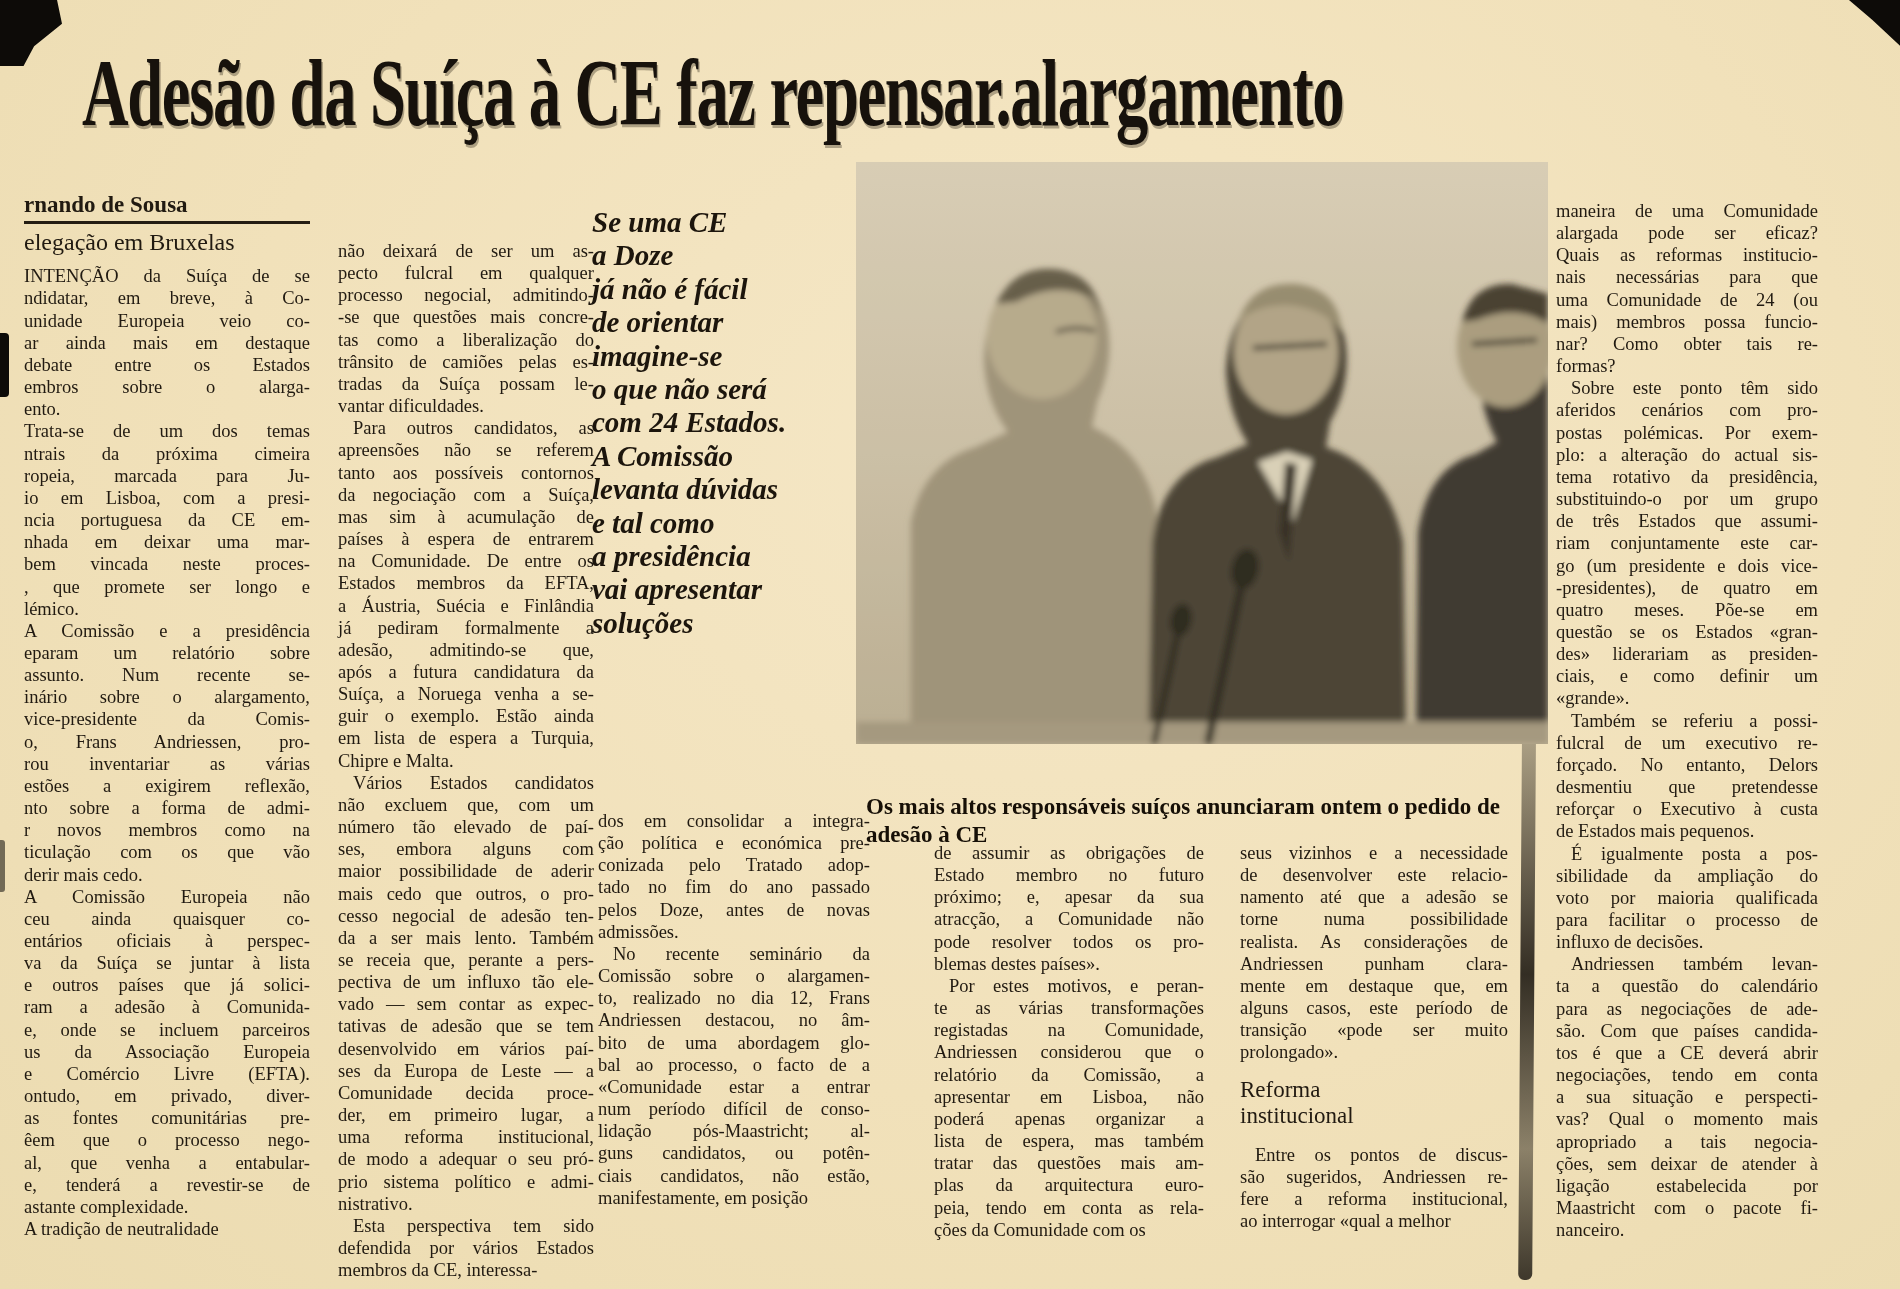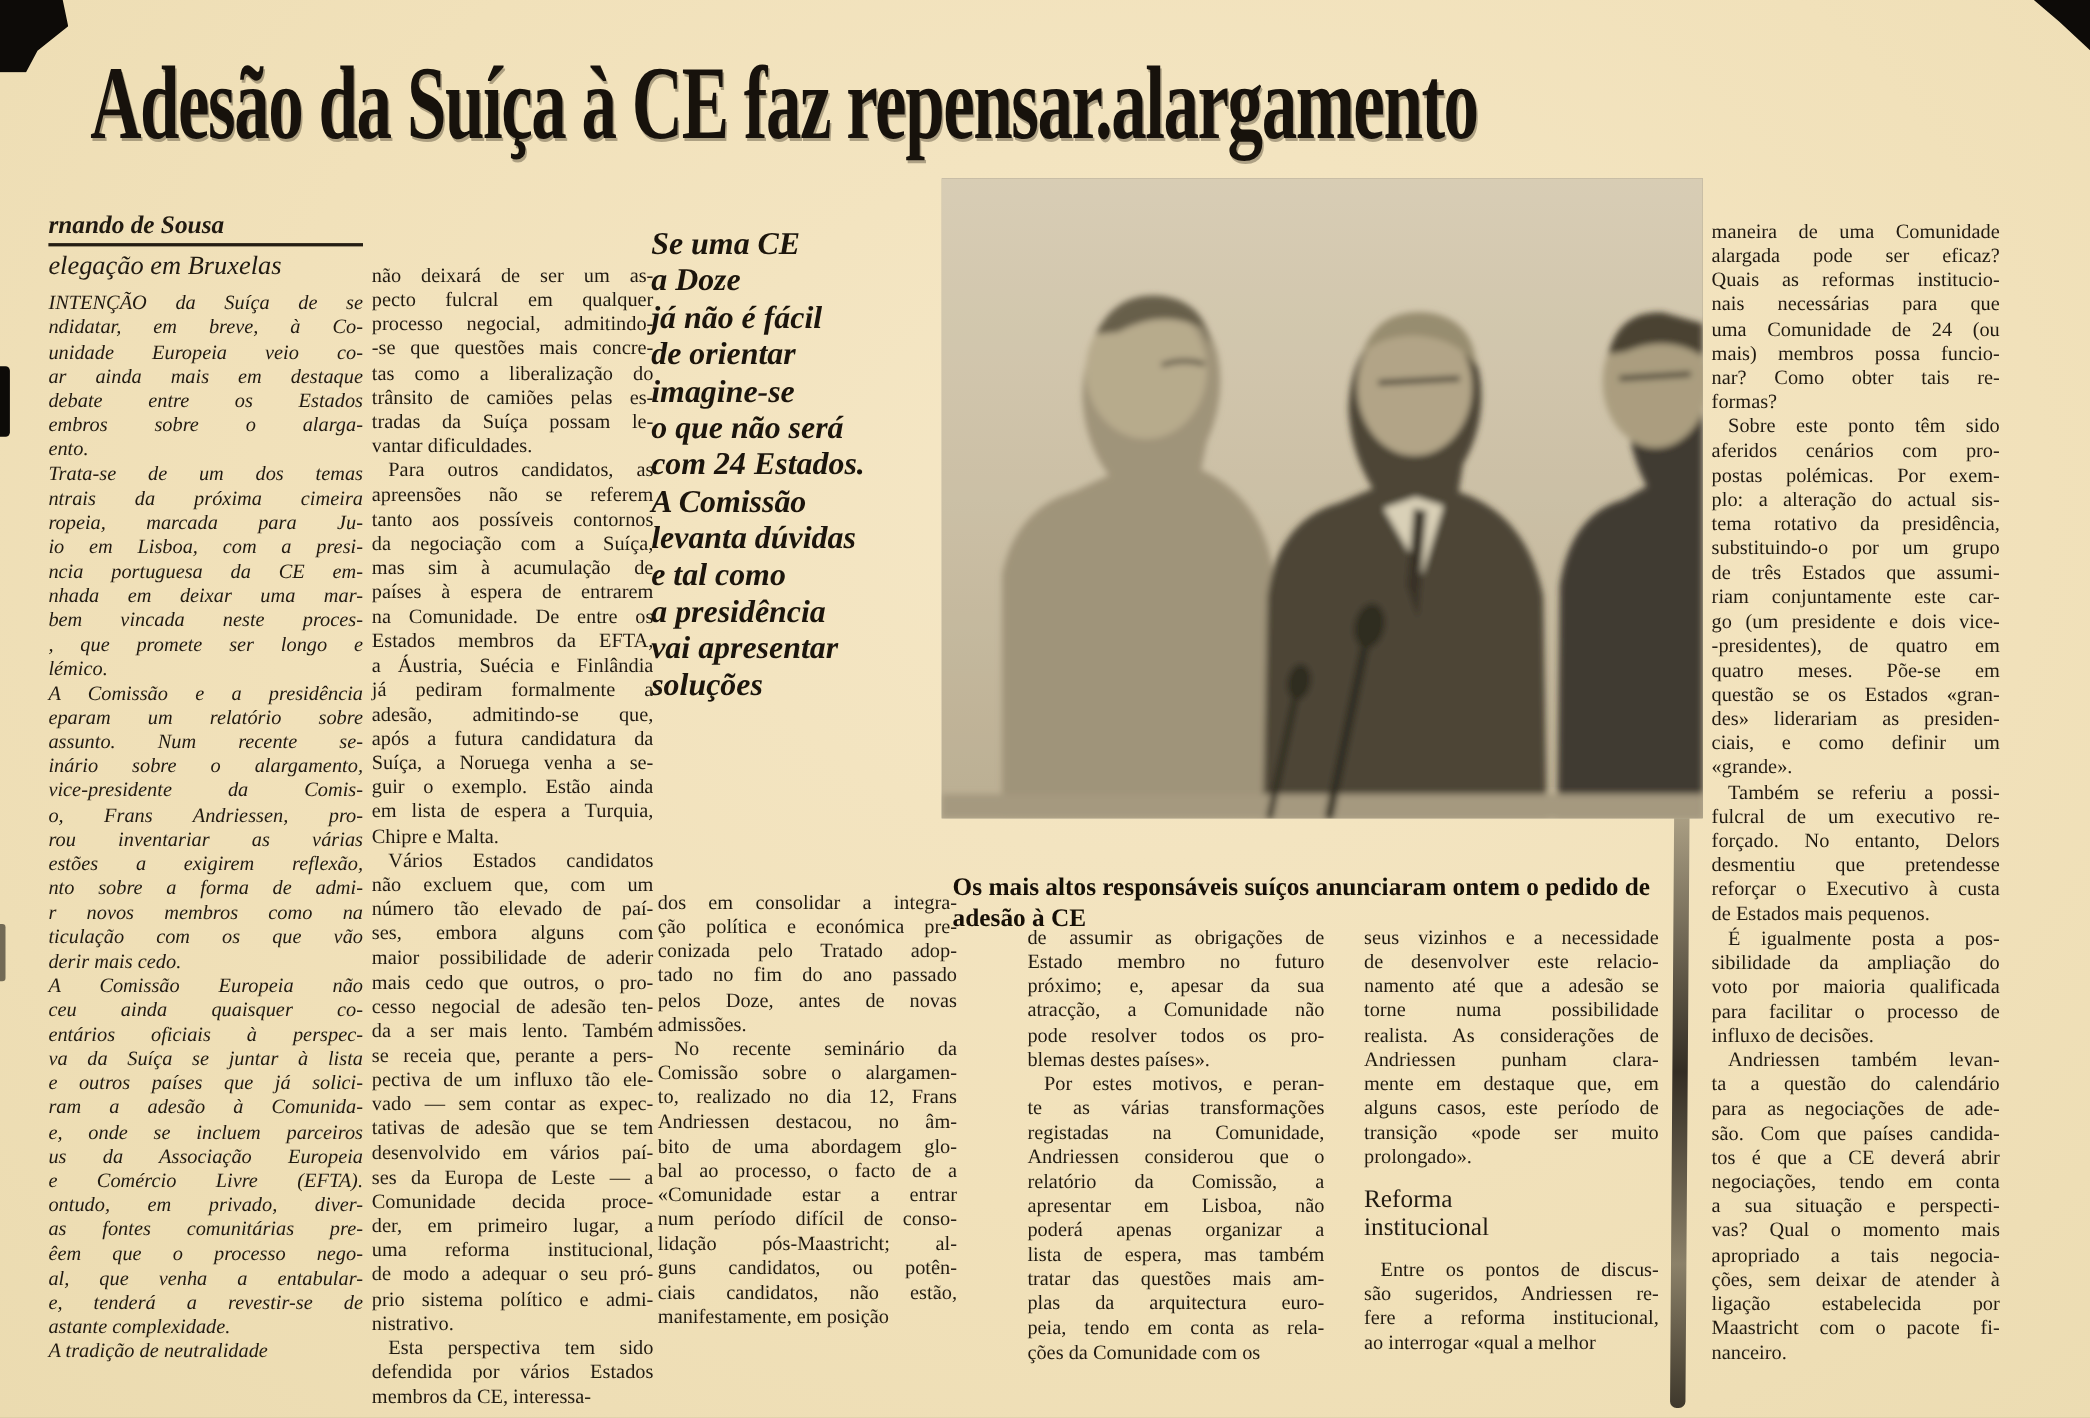--- a/index.html
+++ b/index.html
@@ -49,21 +49,21 @@
 <div class="page">
 
   <div class="artifact corner-tl"></div>
   <div class="artifact corner-tr"></div>
   <div class="artifact streak"></div>
   <div class="artifact edge-m1"></div>
   <div class="artifact edge-m2"></div>
 
   <h1 class="headline">Adesão da Suíça à CE faz repensar.alargamento</h1>
 
-  <div class="col" style="left:44px;top:194px;width:286px;font-style:italic;">
+  <div class="col" style="left:24px;top:194px;width:286px;">
     <div class="byline">rnando de Sousa</div>
     <div class="byline-rule"></div>
     <div class="dateline">elegação em Bruxelas</div>
     <div>
         <div class="line j">INTENÇÃO da Suíça de se</div>
         <div class="line j">ndidatar, em breve, à Co-</div>
         <div class="line j">unidade Europeia veio co-</div>
         <div class="line j">ar ainda mais em destaque</div>
         <div class="line j">debate entre os Estados</div>
         <div class="line j">embros sobre o alarga-</div>

